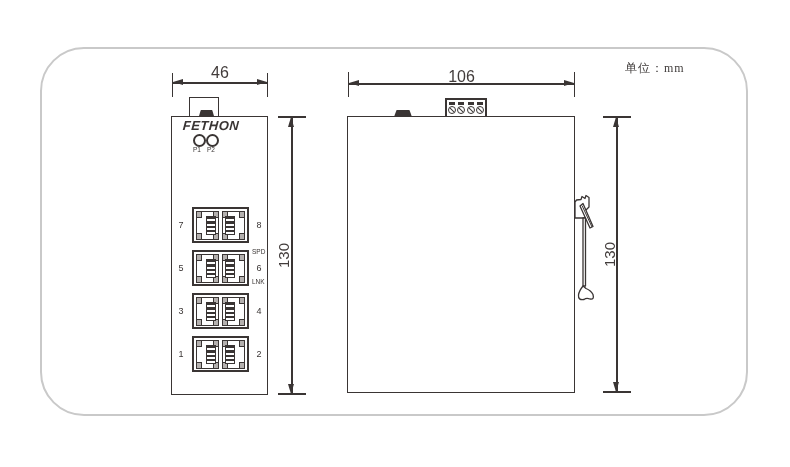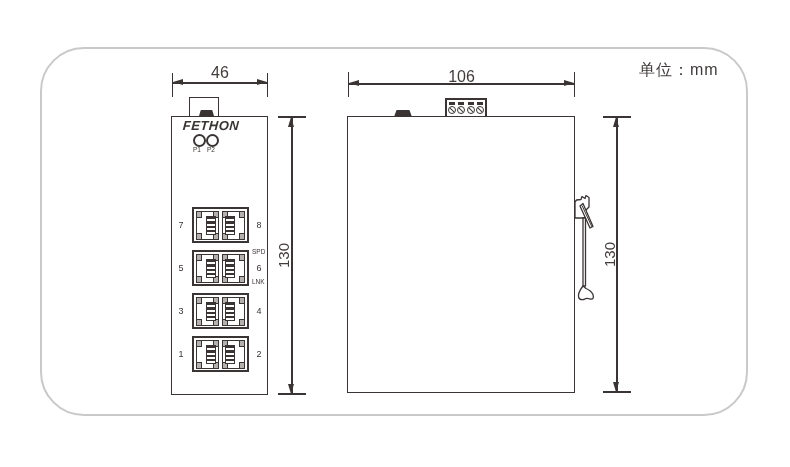--- a/index.html
+++ b/index.html
@@ -9,21 +9,21 @@
   html,body{margin:0;padding:0;background:#fff;}
   #stage{
     position:relative;width:790px;height:467px;background:#ffffff;
     font-family:"Liberation Sans", sans-serif;color:var(--ln);overflow:hidden;
   }
   .card{
     position:absolute;left:40px;top:47px;width:708px;height:369px;
     border:2px solid var(--card);border-radius:44px;box-sizing:border-box;background:#fff;
   }
   .unit{
-    position:absolute;left:639px;top:60px;font-size:16px;color:#3f3b3a;letter-spacing:1px;
+    position:absolute;left:625px;top:60px;font-size:12px;color:#3f3b3a;letter-spacing:1px;font-family:Liberation Serif, serif;
   }
   .hline{position:absolute;height:1.5px;background:var(--ln);}
   .vline{position:absolute;width:1.5px;background:var(--ln);}
   .ar{position:absolute;width:0;height:0;}
   .ar.l{border-top:3.5px solid transparent;border-bottom:3.5px solid transparent;border-right:10px solid var(--ln);}
   .ar.r{border-top:3.5px solid transparent;border-bottom:3.5px solid transparent;border-left:10px solid var(--ln);}
   .ar.u{border-left:3.5px solid transparent;border-right:3.5px solid transparent;border-bottom:10px solid var(--ln);}
   .ar.d{border-left:3.5px solid transparent;border-right:3.5px solid transparent;border-top:10px solid var(--ln);}
   .dimtext{position:absolute;font-size:16px;color:#423c3b;text-align:center;}
   .vdimtext{position:absolute;font-size:15px;color:#423c3b;text-align:center;transform:rotate(-90deg);}

